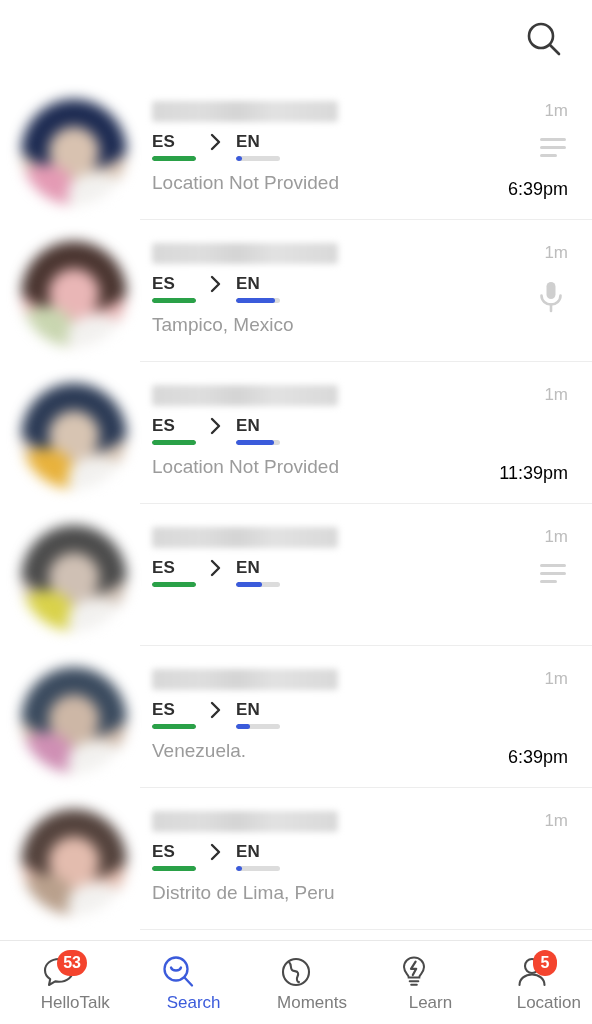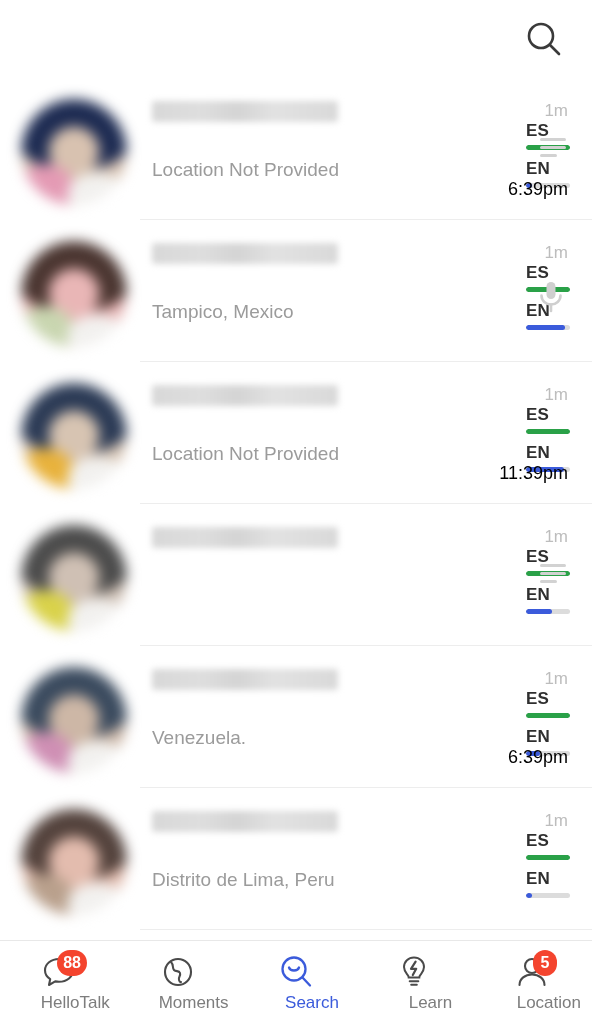--- a/index.html
+++ b/index.html
@@ -52,21 +52,21 @@
 
   .rowbody { flex:1 1 auto; margin-left:22px; position:relative; height:112px; }
 
   .uname {
     height:21px; width:186px; margin-top:9px;
     border-radius:3px;
     background:linear-gradient(90deg,#d8d8d8 0%,#dedede 26%,#d4d4d4 46%,#e2e2e2 66%,#d9d9d9 100%);
     filter:blur(3.2px);
   }
 
-  .langline { display:flex; align-items:flex-end; height:26px;flex-direction:column; }
+  .langline { display:flex; align-items:flex-end; margin-top:13px; height:26px; }
   .lang { display:flex; flex-direction:column; align-items:flex-start; }
   .lang-code { font-size:17px; font-weight:700; color:#2f2f2f; line-height:18px; letter-spacing:0.2px; }
   .bar {
     width:44px; height:5px; border-radius:3px;
     background:#dcdcdc; margin-top:5px; position:relative; overflow:hidden;
   }
   .bar .fill { position:absolute; left:0; top:0; bottom:0; border-radius:3px; }
   .bar.dot .fill { width:6px; border-radius:50%; }
   .lang-arrow { margin:0 14px 10px 14px; display:block; }
 
@@ -369,44 +369,44 @@
     </div>
       </div>
     </div>
 
   <div class="tabbar">
       <div class="tab">
     <div class="tab-icon">
       <svg width="34" height="32" viewBox="0 0 34 32">
             <path d="M17 3C9 3 3 8 3 14.2c0 3.6 2 6.8 5.2 8.9L7 29l6.2-3.6c1.2.2 2.5.4 3.8.4 8 0 14-5 14-11.6S25 3 17 3z" fill="none" stroke="#4a4a4a" stroke-width="2.1" stroke-linejoin="round"></path>
           </svg>
-      <span class="badge b-hello">88</span>
+      <span class="badge b-hello">53</span>
     </div>
     <span class="tab-label">HelloTalk</span>
-      </div>
-      <div class="tab">
-    <div class="tab-icon">
-      <svg width="32" height="32" viewBox="0 0 32 32">
-            <circle cx="16" cy="16" r="13" fill="none" stroke="#4a4a4a" stroke-width="2.1"></circle>
-            <path d="M9 6 c3 3 1 6 3 8 s5 0 6 3 -2 4 -1 7 2 2 2 2" fill="none" stroke="#4a4a4a" stroke-width="2.1" stroke-linecap="round" stroke-linejoin="round"></path>
-          </svg>
-
-    </div>
-    <span class="tab-label">Moments</span>
       </div>
       <div class="tab active">
     <div class="tab-icon">
       <svg width="34" height="34" viewBox="0 0 34 34">
             <circle cx="15" cy="14" r="11.5" fill="none" stroke="#3b5bdb" stroke-width="2.3"></circle>
             <path d="M10 12.5 c1.4 4 8.6 4 10 0" fill="none" stroke="#3b5bdb" stroke-width="2.3" stroke-linecap="round"></path>
             <line x1="23.5" y1="22.5" x2="31" y2="30.5" stroke="#3b5bdb" stroke-width="2.3" stroke-linecap="round"></line>
           </svg>
 
     </div>
     <span class="tab-label">Search</span>
+      </div>
+      <div class="tab">
+    <div class="tab-icon">
+      <svg width="32" height="32" viewBox="0 0 32 32">
+            <circle cx="16" cy="16" r="13" fill="none" stroke="#4a4a4a" stroke-width="2.1"></circle>
+            <path d="M9 6 c3 3 1 6 3 8 s5 0 6 3 -2 4 -1 7 2 2 2 2" fill="none" stroke="#4a4a4a" stroke-width="2.1" stroke-linecap="round" stroke-linejoin="round"></path>
+          </svg>
+
+    </div>
+    <span class="tab-label">Moments</span>
       </div>
       <div class="tab">
     <div class="tab-icon">
       <svg width="30" height="34" viewBox="0 0 30 34">
             <path d="M15 2.5c-5.6 0-10 4.2-10 9.6 0 3.6 2 5.9 3.4 7.6.9 1.1 1.3 1.8 1.3 2.9h10.6c0-1.1.4-1.8 1.3-2.9 1.4-1.7 3.4-4 3.4-7.6 0-5.4-4.4-9.6-10-9.6z" fill="none" stroke="#4a4a4a" stroke-width="2"></path>
             <path d="M10.7 26.2h8.6" fill="none" stroke="#4a4a4a" stroke-width="2" stroke-linecap="round"></path>
             <path d="M12.2 29.8h5.6" fill="none" stroke="#4a4a4a" stroke-width="2" stroke-linecap="round"></path>
             <path d="M16.6 6.6 12 13.8h5.2L13.8 20" fill="none" stroke="#4a4a4a" stroke-width="2.2" stroke-linejoin="round" stroke-linecap="round"></path>
           </svg>
 

